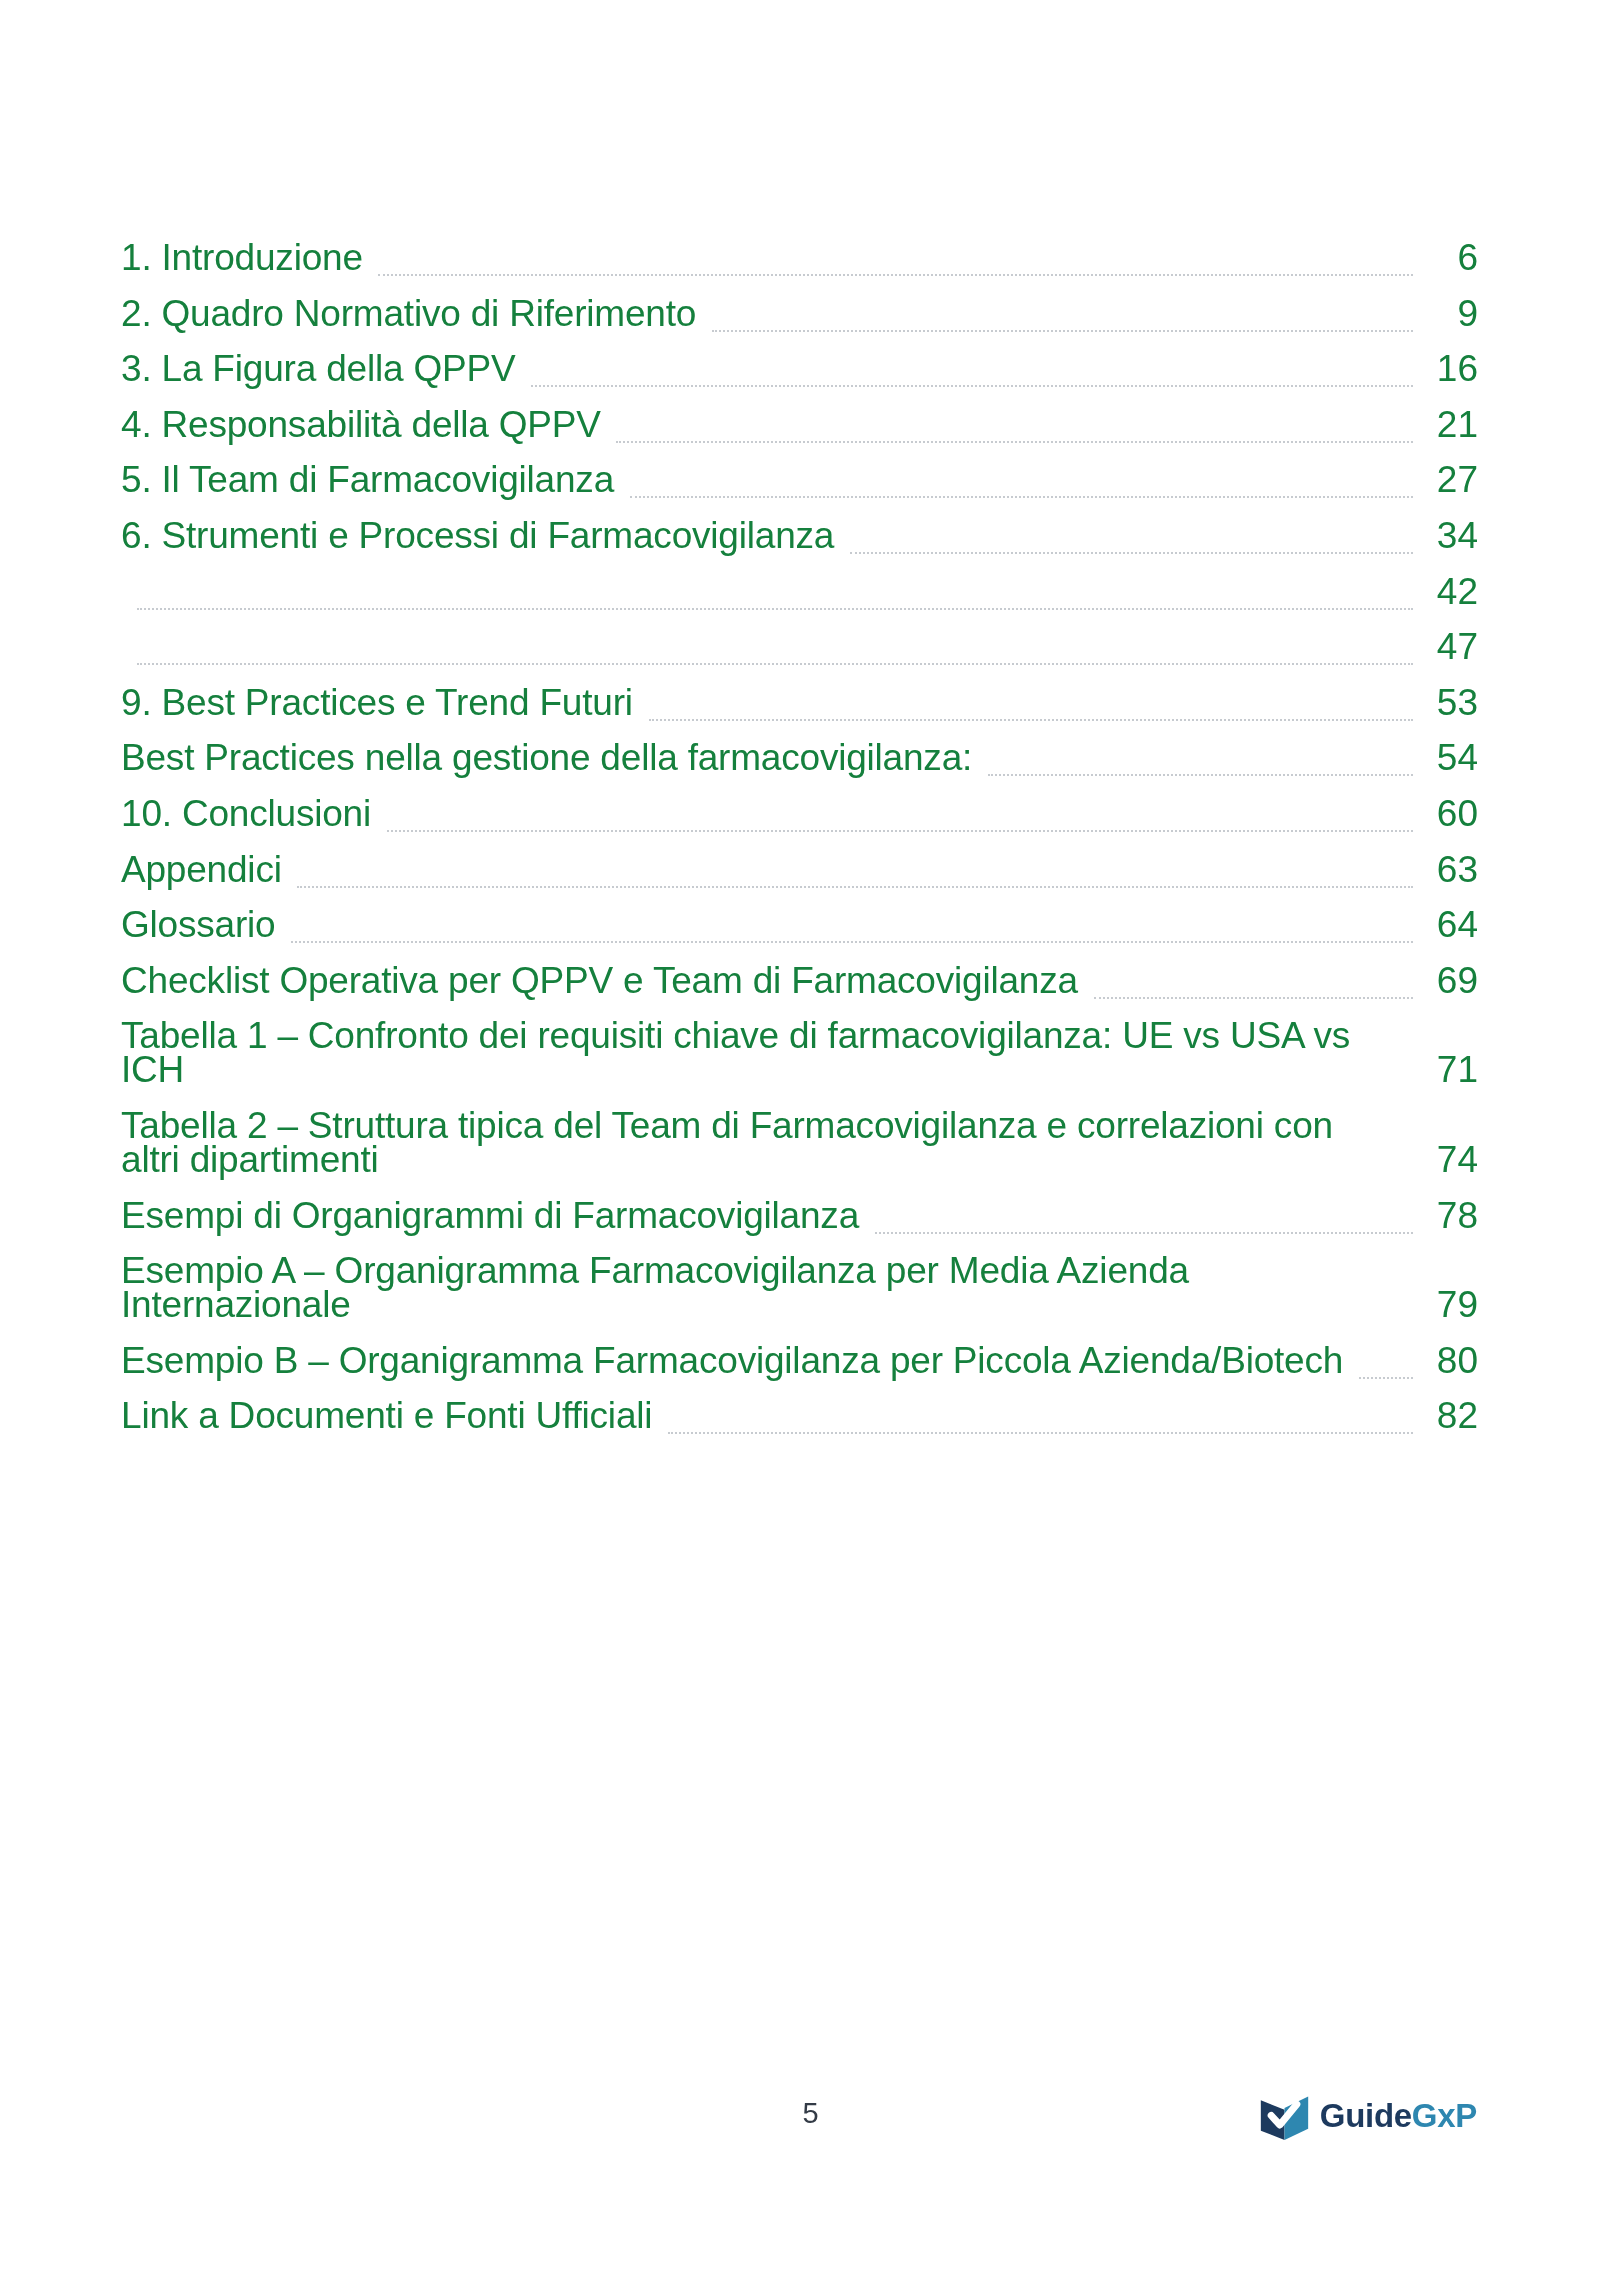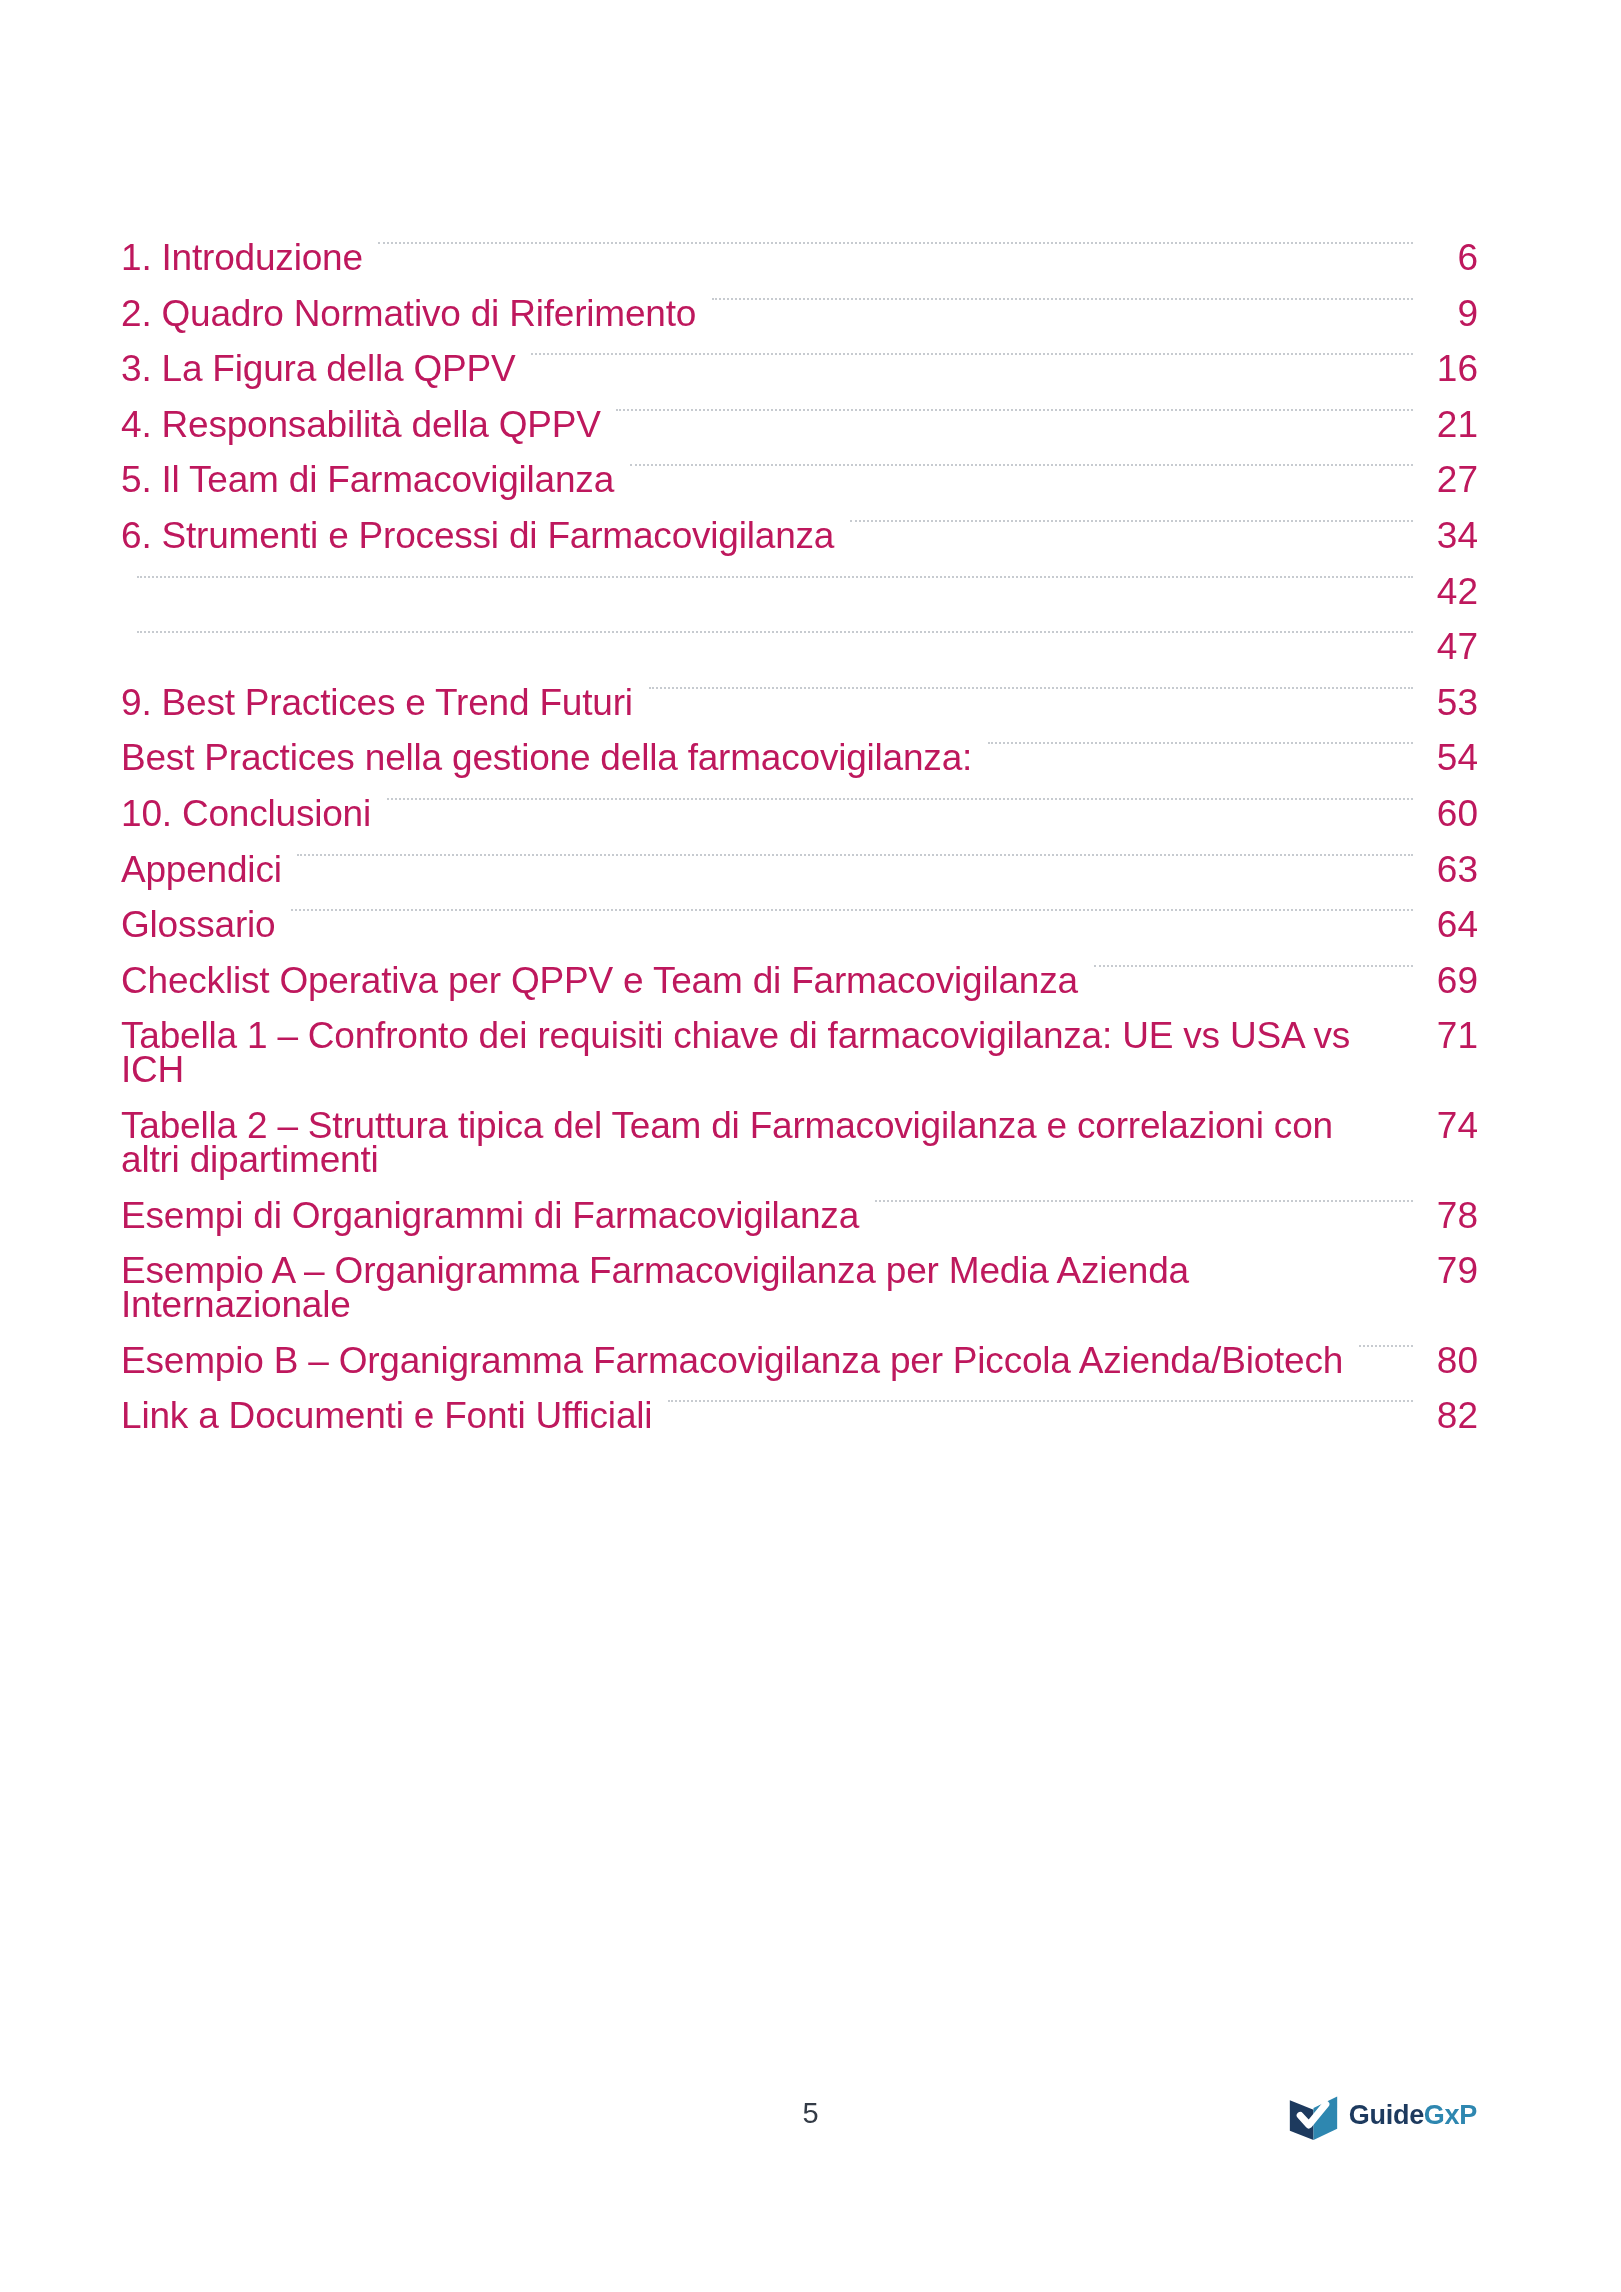--- a/index.html
+++ b/index.html
@@ -15,25 +15,25 @@
 
   
   .toc {
     position: absolute;
     left: 121px;
     top: 241px;
     width: 1357px;
   }
   .toc-entry {
     display: flex;
-    align-items: flex-start;
+    align-items: flex-end;
     font-size: 37px;
     line-height: 34px;
     margin-bottom: 21.6px;
-    color: #be185d;
+    color: #15803d;
     cursor: pointer;
   }
   .toc-label {
     white-space: pre-wrap;
     letter-spacing: -0.2px;
   }
   .toc-dots {
     flex: 1 1 0;
     min-width: 0;
     height: 0;
@@ -62,21 +62,21 @@
   .footer-logo {
     position: absolute;
     top: 2088px;
     right: 144px;
     display: flex;
     align-items: center;
     gap: 8.8px;
   }
   .footer-logo svg { display: block; }
   .logo-wordmark {
-    font-size: 27px;
+    font-size: 33px;
     font-weight: bold;
     letter-spacing: -0.3px;
     color: #1d3a5e;
     line-height: 55px;
   }
   .logo-wordmark .accent { color: #2e87b0; }
 </style>
 </head>
 <body>
 

